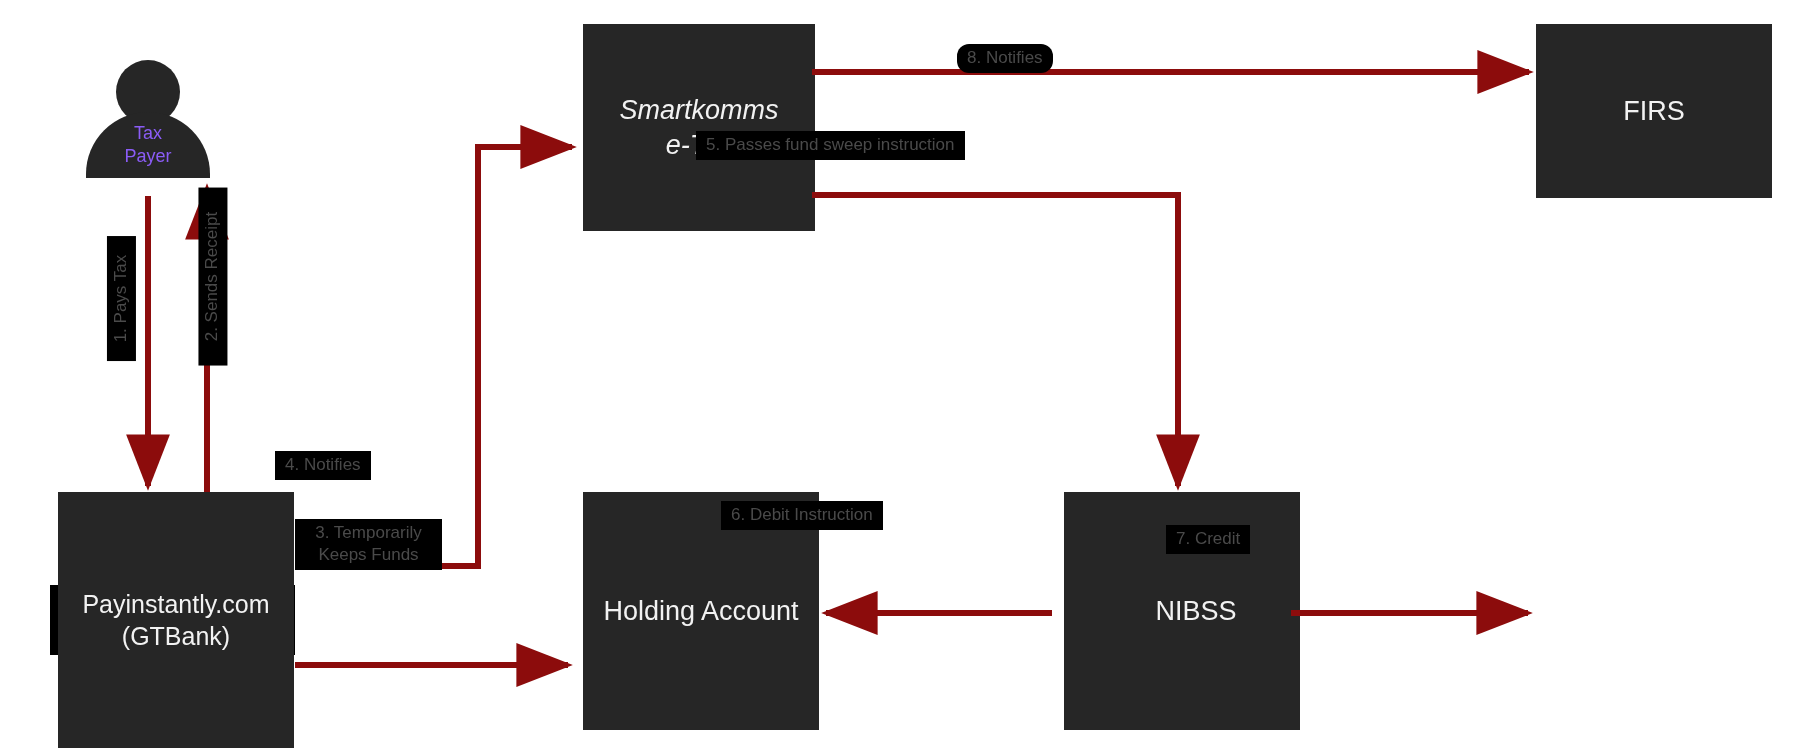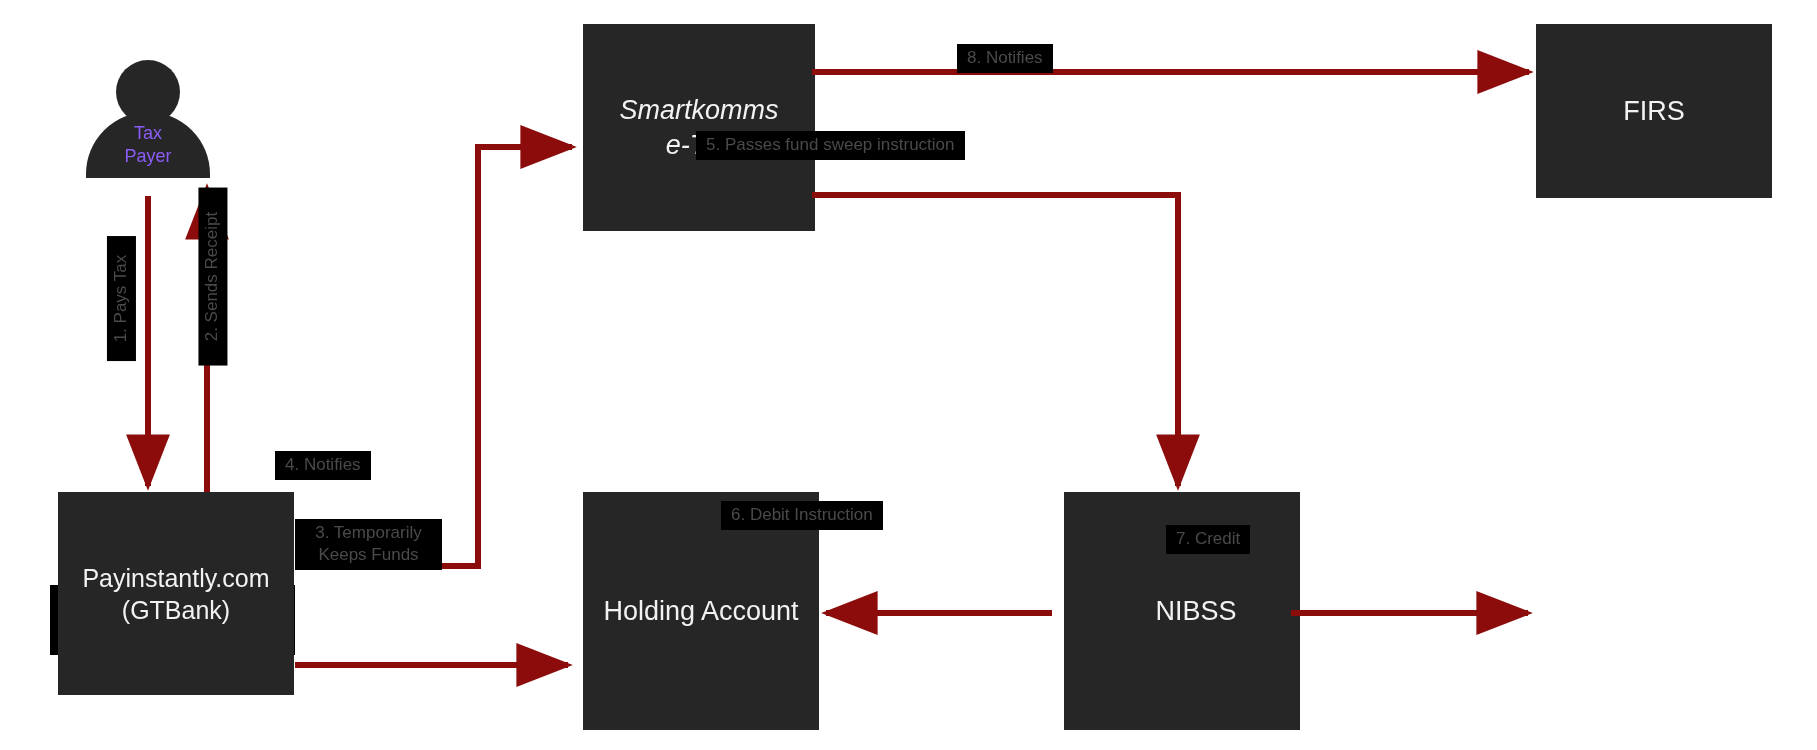--- a/index.html
+++ b/index.html
@@ -135,21 +135,21 @@
   <div class="node-box" style="left:583px; top:24px; width:232px; height:207px;font-style:italic;">
     <span class="node-label">Smartkomms
 e-Tax</span>
   </div>
 
   <div class="node-box" style="left:1536px; top:24px; width:236px; height:174px;">
     <span class="node-label">FIRS</span>
   </div>
 
   <div class="text-band" style="left:50px; top:585px; width:245px; height:70px;"></div>
-  <div class="node-box" style="left:58px; top:492px; width:236px; height:203px; font-size:25px;">
+  <div class="node-box" style="left:58px; top:492px; width:236px; height:256px; font-size:25px;">
     <span class="node-label">Payinstantly.com
 (GTBank)</span>
   </div>
 
   <div class="node-box" style="left:583px; top:492px; width:236px; height:238px;">
     <span class="node-label">Holding Account</span>
   </div>
 
   <div class="node-box" style="left:1064px; top:492px; width:236px; height:238px;padding-left:28px;">
     <span class="node-label">NIBSS</span>
@@ -164,15 +164,15 @@
 Keeps Funds</div>
 
   <div class="edge-label" style="left:275px; top:451px;">4. Notifies</div>
 
   <div class="edge-label" style="left:696px; top:131px;">5. Passes fund sweep instruction</div>
 
   <div class="edge-label" style="left:721px; top:501px;">6. Debit Instruction</div>
 
   <div class="edge-label" style="left:1166px; top:499px;margin-top:26px;">7. Credit</div>
 
-  <div class="edge-label" style="left:957px; top:44px;">8. Notifies</div>
+  <div class="edge-label" style="left:957px; top:44px;border-radius:12px;">8. Notifies</div>
 
 </div>
 
 </body></html>

